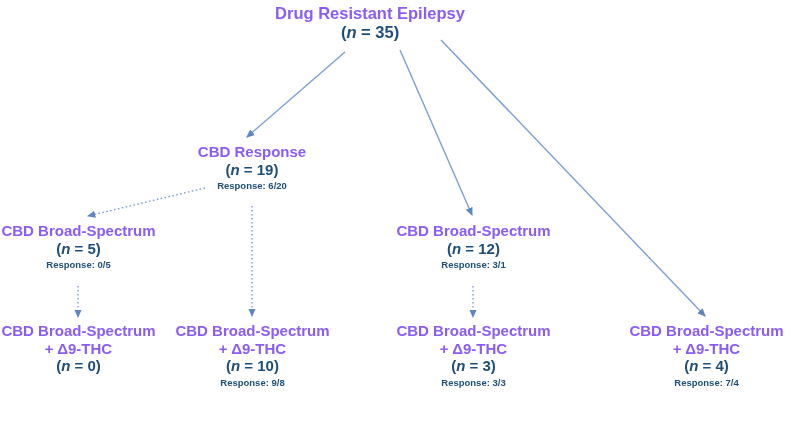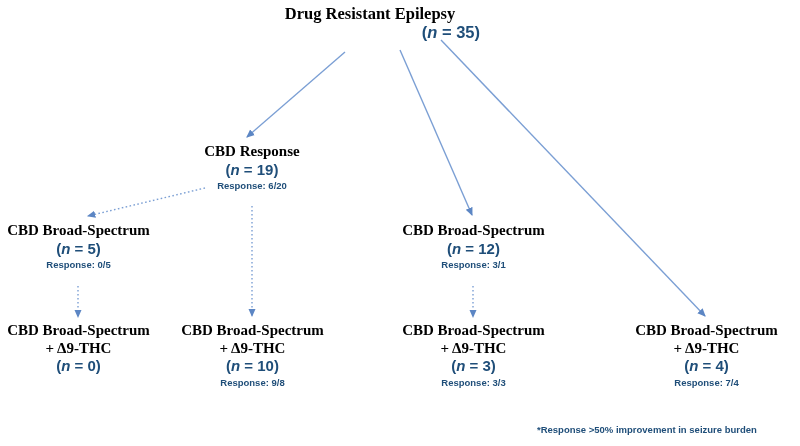--- a/index.html
+++ b/index.html
@@ -25,36 +25,34 @@
   }
   .node {
     position: absolute;
     text-align: center;
     color: #1F4E79;
     line-height: 1.18;
   }
   .node-title {
     font-size: 15px;
     font-weight: bold;
-    color: #000000;
+    color: #8b5cf6;
     white-space: nowrap;
-    font-family: Liberation Serif, serif;
   }
   .node-title.big {
     font-size: 16.5px;
   }
   .node-sub {
     font-size: 15px;
     font-weight: bold;
     color: #1F4E79;
     white-space: nowrap;
   }
   .node-sub.big {
     font-size: 16.5px;
-    text-align: right;
   }
   .node-sub .ital {
     font-style: italic;
   }
   .node-resp {
     font-size: 9.5px;
     font-weight: bold;
     color: #1F4E79;
     margin-top: 2px;
     white-space: nowrap;
@@ -137,15 +135,14 @@
     <div class="node-resp">Response: 3/3</div>
   </div>
 
   <div class="node" style="left:625px; top:322px; width:163px;">
     <div class="node-title">CBD Broad-Spectrum</div>
     <div class="node-title">+ Δ9-THC</div>
     <div class="node-sub">(<span class="ital">n</span> = 4)</div>
     <div class="node-resp">Response: 7/4</div>
   </div>
 
-  <div class="footnote" style="left:537px; top:424px;">*Response &gt;50% improvement in seizure burden</div>
 
 </div>
 
 </body></html>

